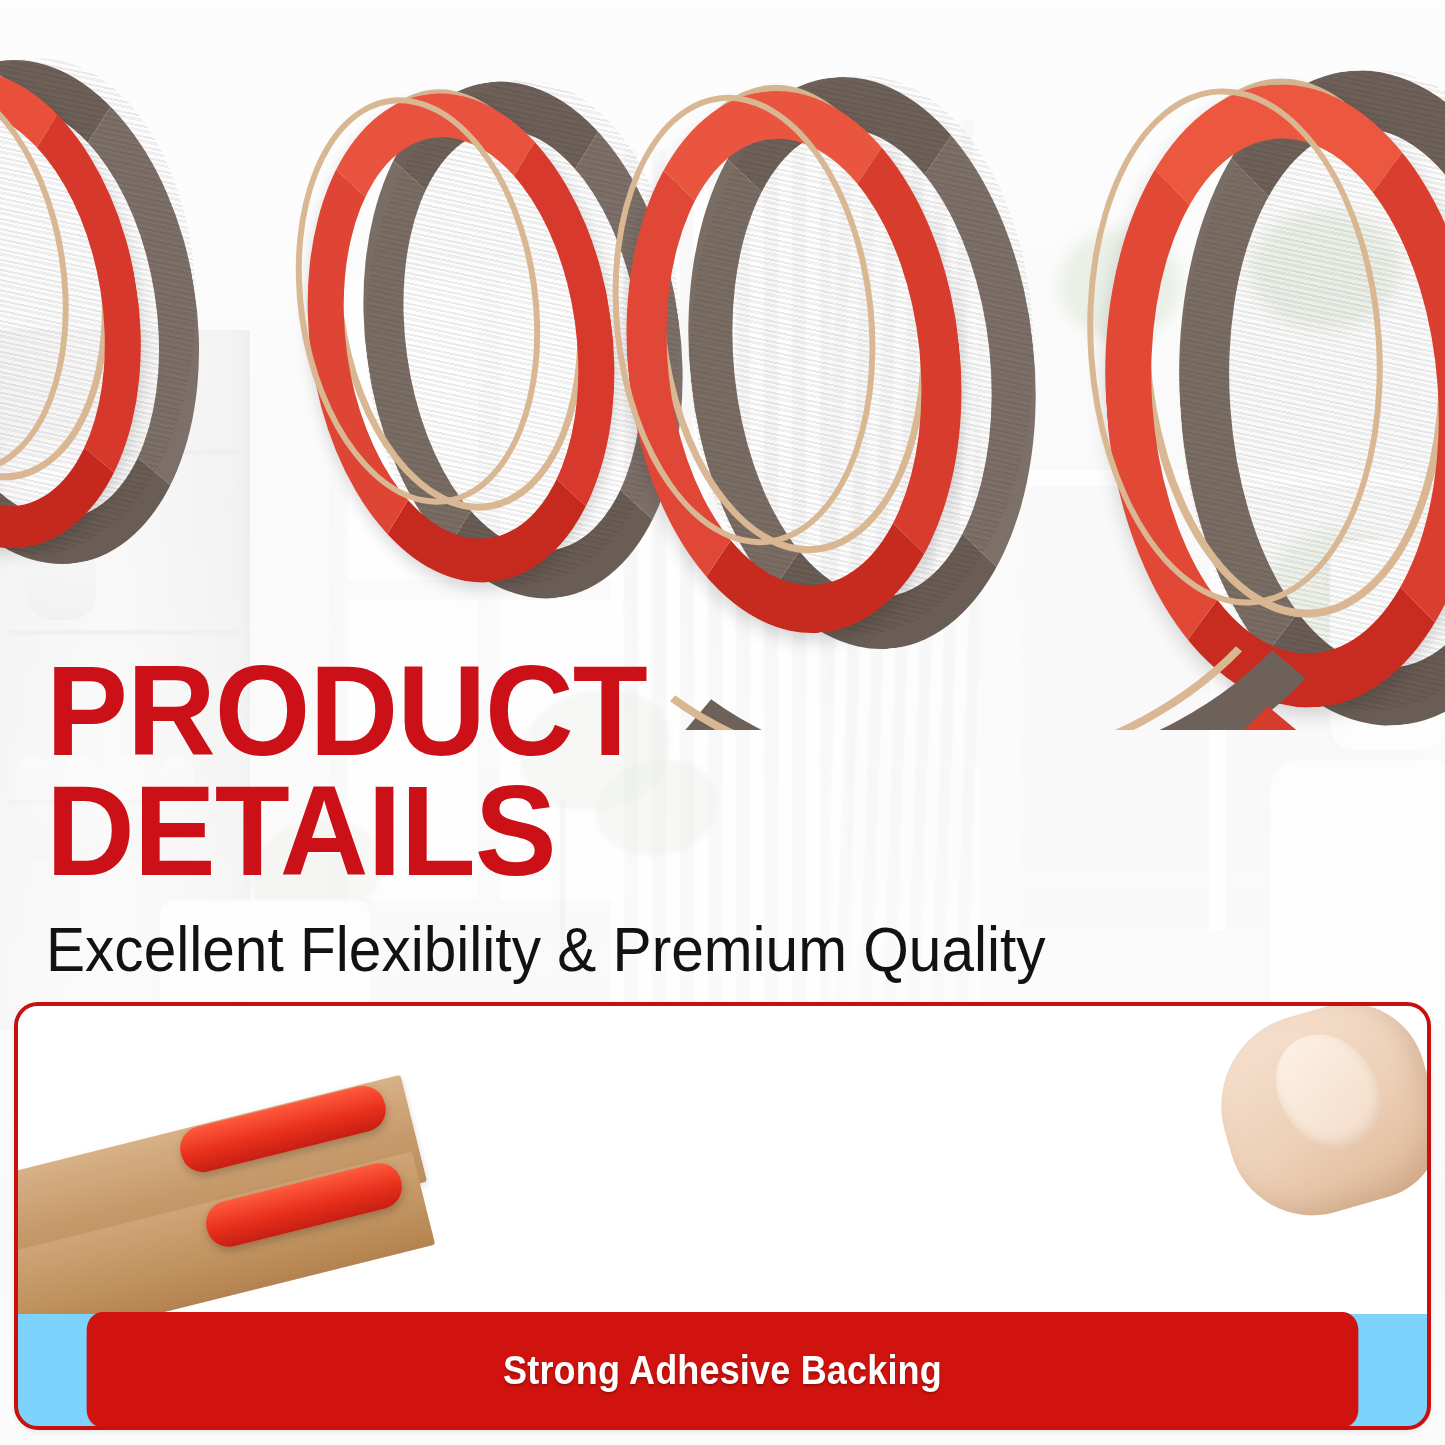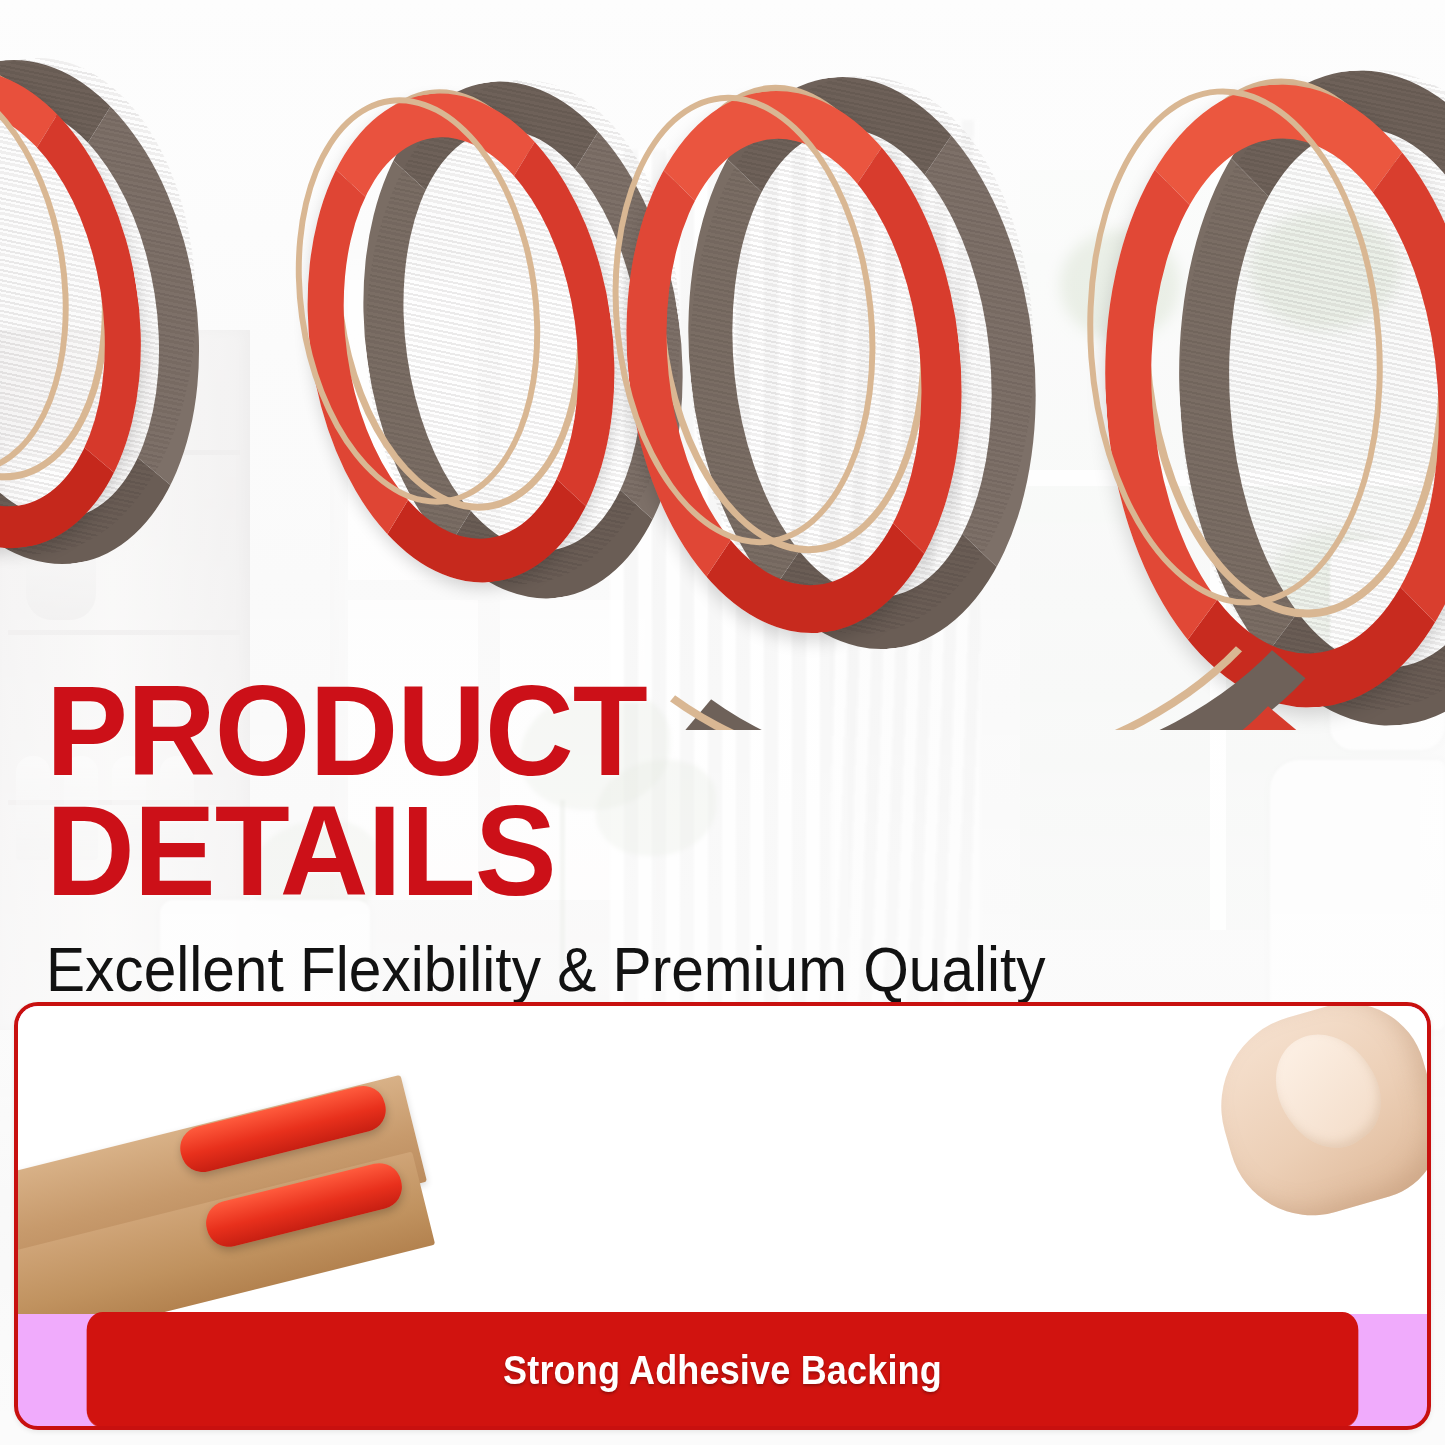--- a/index.html
+++ b/index.html
@@ -85,42 +85,42 @@
       rgba(40,30,25,.16) 2px,rgba(40,30,25,.16) 4px,
       rgba(255,255,255,.06) 4px,rgba(255,255,255,.06) 7px,
       rgba(55,42,35,.12) 7px,rgba(55,42,35,.12) 10px);
     mix-blend-mode:multiply;opacity:.55;}
 
   
   .ribbon{position:absolute;}
   .rbWood{position:absolute;border-radius:50%;border-style:solid;border-color:transparent;}
 
   
-  .headline{position:absolute;left:46px;top:672px;width:1000px;}
+  .headline{position:absolute;left:46px;top:652px;width:1000px;}
   .h1{
     color:#CC1018;font-weight:bold;
     font-family:"Liberation Sans", sans-serif;
     font-size:128px;line-height:0.92;letter-spacing:-1px;
     transform:scaleX(.96);transform-origin:left center;
     text-shadow:0 2px 3px rgba(255,255,255,.6);
     margin:0;white-space:nowrap;
   }
   .h1.l2{margin-top:2px;}
   .sub{
     color:#121212;font-size:63px;line-height:1.05;margin-top:26px;
     font-family:"Liberation Sans", sans-serif;font-weight:normal;
     transform:scaleX(.93);transform-origin:left center;white-space:nowrap;
     text-shadow:0 1px 2px rgba(255,255,255,.7);
   }
 
   
   .cards{position:absolute;left:14px;top:1002px;width:1417px;height:428px;
          display:flex;gap:14px;}
   .card{position:relative;flex:1 1 0;display:flex;flex-direction:column;
-        border:4px solid #C8100F;border-radius:24px;background:#f0abfc;
+        border:4px solid #C8100F;border-radius:24px;background:#7dd3fc;
         overflow:hidden;box-shadow:0 2px 5px rgba(0,0,0,.08);}
   .cardImg{position:relative;flex:1 1 auto;background:#ffffff;overflow:hidden;}
   .cap{
     height:116px;background:#D1130F;border-radius:18px;margin:-2px -2px -2px -2px;
     display:flex;align-items:center;justify-content:center;
     color:#ffffff;font-weight:bold;font-size:40px;letter-spacing:.2px;
     transform:scaleX(.9);transform-origin:center;
     text-shadow:0 2px 3px rgba(0,0,0,.28);white-space:nowrap;
     box-shadow:0 -1px 0 rgba(255,255,255,.25) inset;
   }

